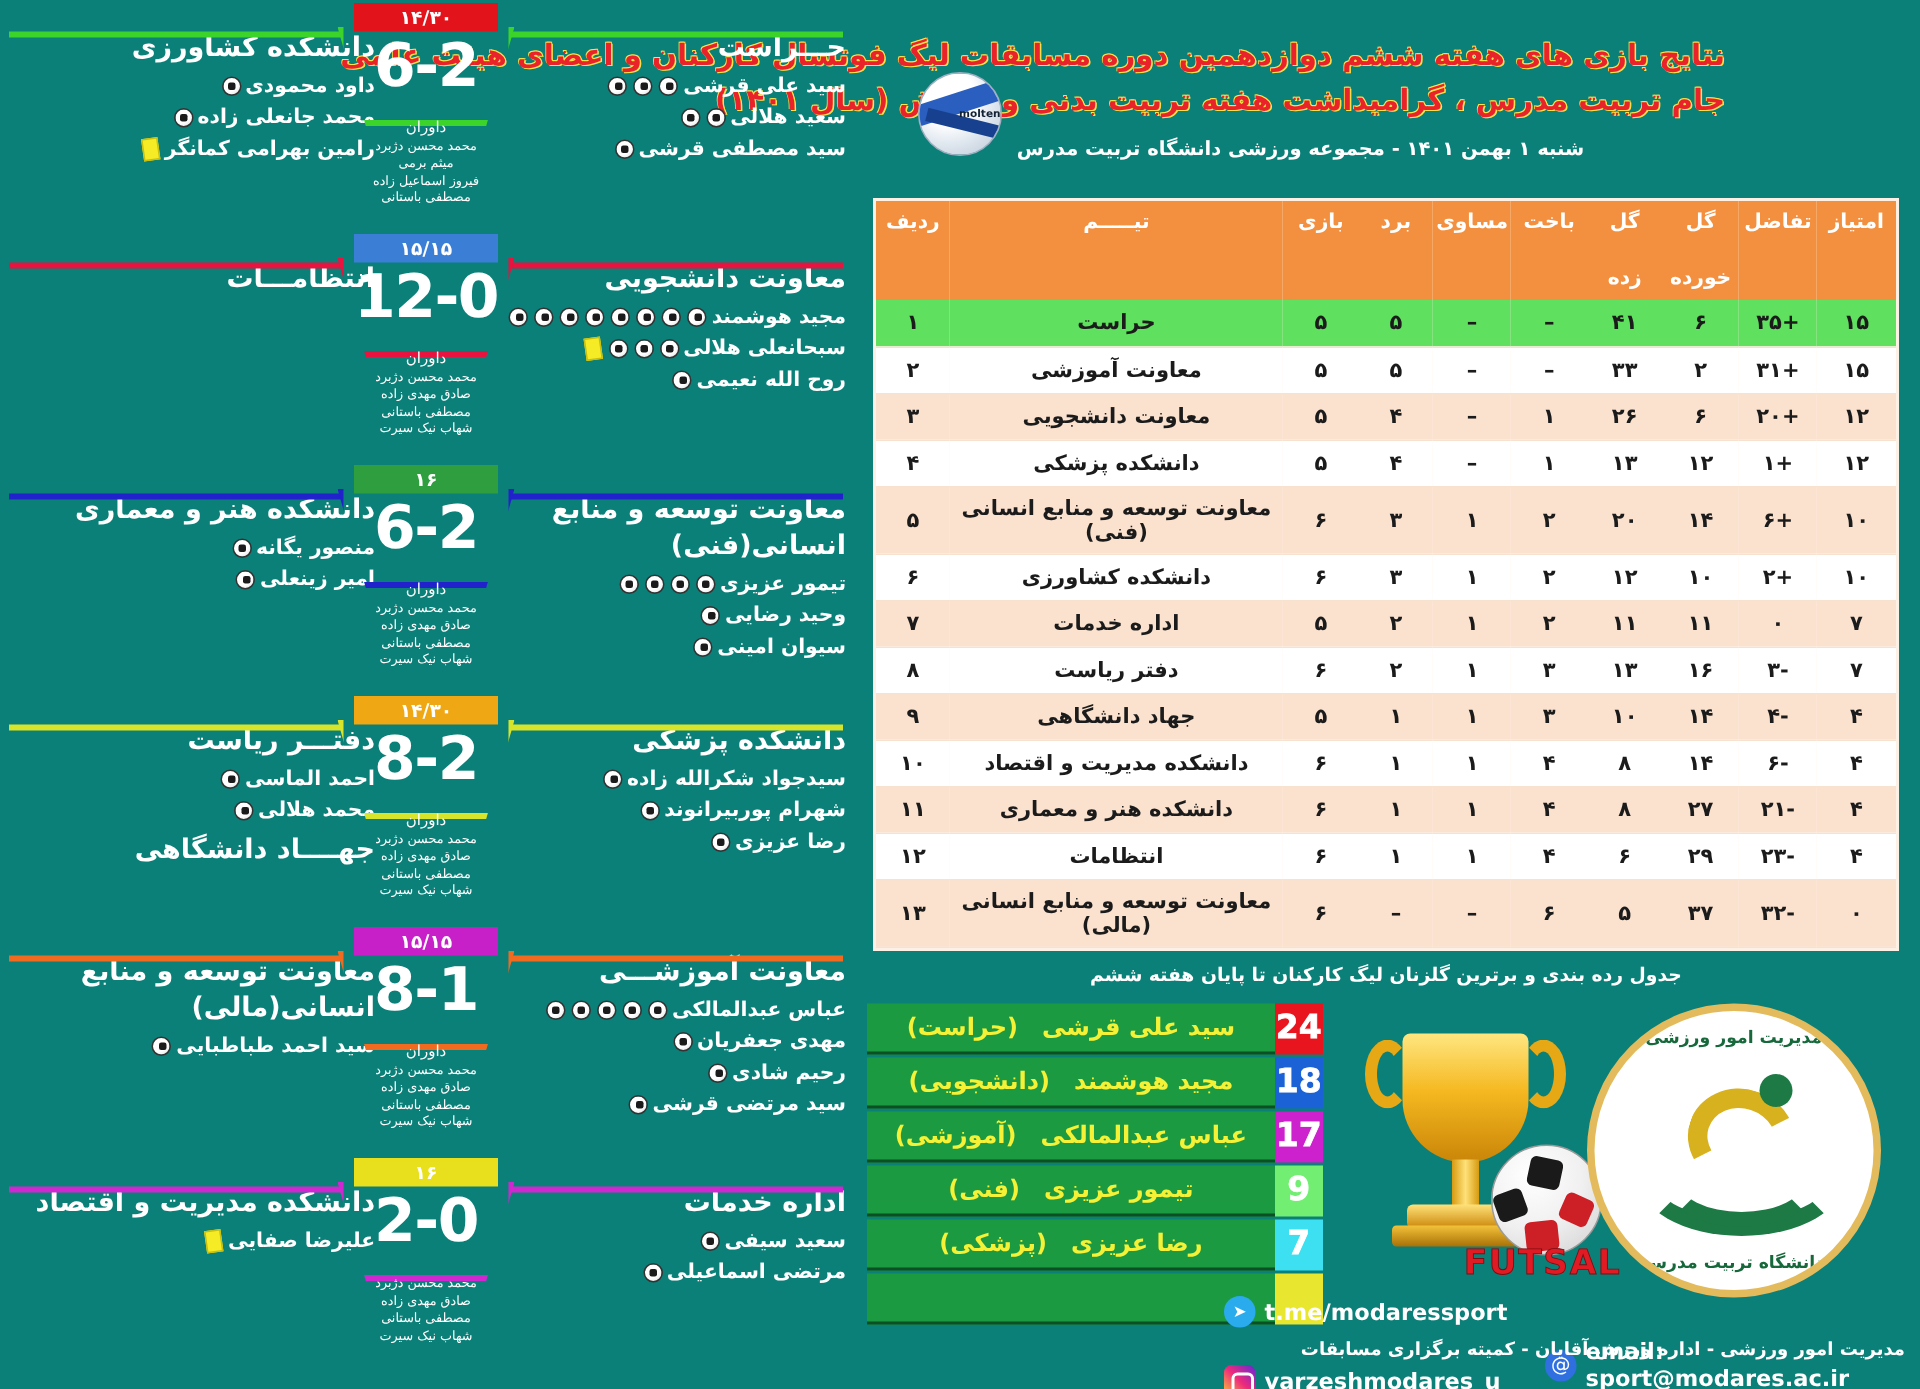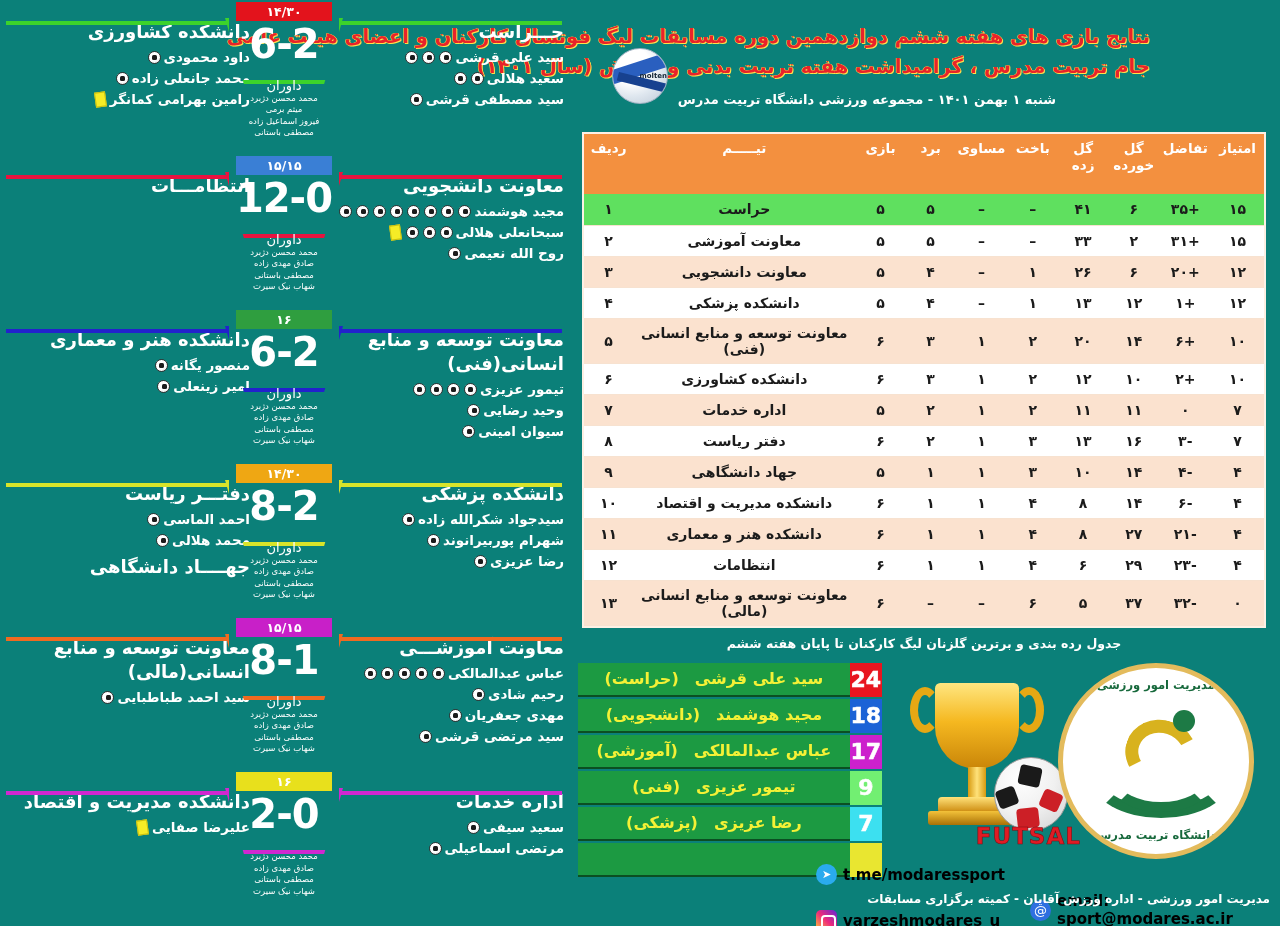--- a/index.html
+++ b/index.html
@@ -51,21 +51,21 @@
     font-size: 7px; color: #123; font-weight: bold; z-index: 3; padding-left: 32px;
   }
 
   
   .table-wrap { margin: 0 14px; background: #fdf0e4; border: 2px solid #fdf0e4; }
   table.standings { width: 100%; border-collapse: collapse; direction: rtl; }
   table.standings thead th {
     background: #f3903f; color: #ffffff; font-size: 13.5px; font-weight: bold;
     padding: 6px 2px; vertical-align: top; height: 60px; line-height: 17px;
   }
-  table.standings thead th .h2 { display: block; }
+  table.standings thead th .h2 { display: block; margin-top: 20px; }
   table.standings tbody td {
     font-size: 14px; color: #1b1b1b; text-align: center;
     padding: 6px 2px; height: 31px; font-weight: bold;
     border-bottom: 1px solid #f7e2d0;
   }
   table.standings tbody tr.r-leader td { background: #5fe05f; }
   table.standings tbody tr.r-odd td { background: #ffffff; }
   table.standings tbody tr.r-even td { background: #fbe2cf; }
   td.team { text-align: center; font-size: 13.5px; }
   .c-rank { width: 50px; }
@@ -176,21 +176,21 @@
   
   .footer { position: absolute; left: 0; bottom: 0; width: 712px; height: 62px; }
   .f-line { position: absolute; display: flex; align-items: center; gap: 6px; direction: ltr; }
   .f-telegram { left: 248px; top: 0px; }
   .f-instagram { left: 248px; top: 46px; text-align: center; }
   .f-email { left: 462px; top: 28px; }
   .f-dept {
     position: absolute; right: 10px; top: 28px;
     color: #ffffff; font-size: 12px; font-weight: bold; direction: rtl;
   }
-  .f-text { color: #000000; font-size: 15px; font-weight: bold; }
+  .f-text { color: #ffffff; font-size: 15px; font-weight: bold; }
   .ic { width: 21px; height: 21px; border-radius: 5px; display: inline-block;
         position: relative; flex: 0 0 auto; }
   .ic-telegram { border-radius: 50%; background: #2aabee; }
   .ic-telegram::after { content: "\27A4"; position: absolute; inset: 0; color: #fff;
         font-size: 11px; display: flex; align-items: center; justify-content: center; }
   .ic-instagram { background: linear-gradient(45deg,#f9ce34,#ee2a7b,#6228d7); }
   .ic-instagram::after { content: ""; position: absolute; left: 5px; top: 5px;
         width: 11px; height: 11px; border: 2px solid #fff; border-radius: 4px; }
   .ic-at { border-radius: 50%; background: #2f6fe0; }
   .ic-at::after { content: "@"; position: absolute; inset: 0; color: #fff;
@@ -221,21 +221,21 @@
     position: absolute; left: 50%; transform: translateX(-50%); top: 22px;
     width: 140px; text-align: center; color: #ffffff;
     font-size: 40px; font-weight: bold; line-height: 44px; z-index: 5;
     direction: ltr; letter-spacing: -1px;
   }
   .match .refs {
     position: absolute; left: 50%; transform: translateX(-50%); top: 80px;
     width: 150px; text-align: center; color: #ffffff;
     font-size: 8.5px; line-height: 11.5px; direction: rtl; z-index: 3;
   }
-  .match .refs .ref-title { font-size: 13px; margin-bottom: 1px; }
+  .match .refs .ref-title { font-size: 10px; margin-bottom: 1px; }
   .match .side {
     position: absolute; top: 20px; width: 246px; direction: rtl;
   }
   .match .side.home { right: 4px; text-align: right; }
   .match .side.away { left: 4px; text-align: right; }
   .match .team-name {
     color: #ffffff; font-size: 18px; font-weight: bold;
     line-height: 24px; margin-bottom: 3px;
   }
   .match .away .team-name { text-align: right; }
@@ -744,25 +744,25 @@
           <div class="team-name">معاونت آموزشـــی</div>
           <div class="player">
             <span>عباس عبدالمالکی</span>
             <span class="mini-ball"></span>
             <span class="mini-ball"></span>
             <span class="mini-ball"></span>
             <span class="mini-ball"></span>
             <span class="mini-ball"></span>
           </div>
           <div class="player">
+            <span>مهدی جعفریان</span>
+            <span class="mini-ball"></span>
+          </div>
+          <div class="player">
             <span>رحیم شادی</span>
-            <span class="mini-ball"></span>
-          </div>
-          <div class="player">
-            <span>مهدی جعفریان</span>
             <span class="mini-ball"></span>
           </div>
           <div class="player">
             <span>سید مرتضی قرشی</span>
             <span class="mini-ball"></span>
           </div>
         </div>
         <div class="side away">
           <div class="team-name">معاونت توسعه و منابع انسانی(مالی)</div>
           <div class="player">

